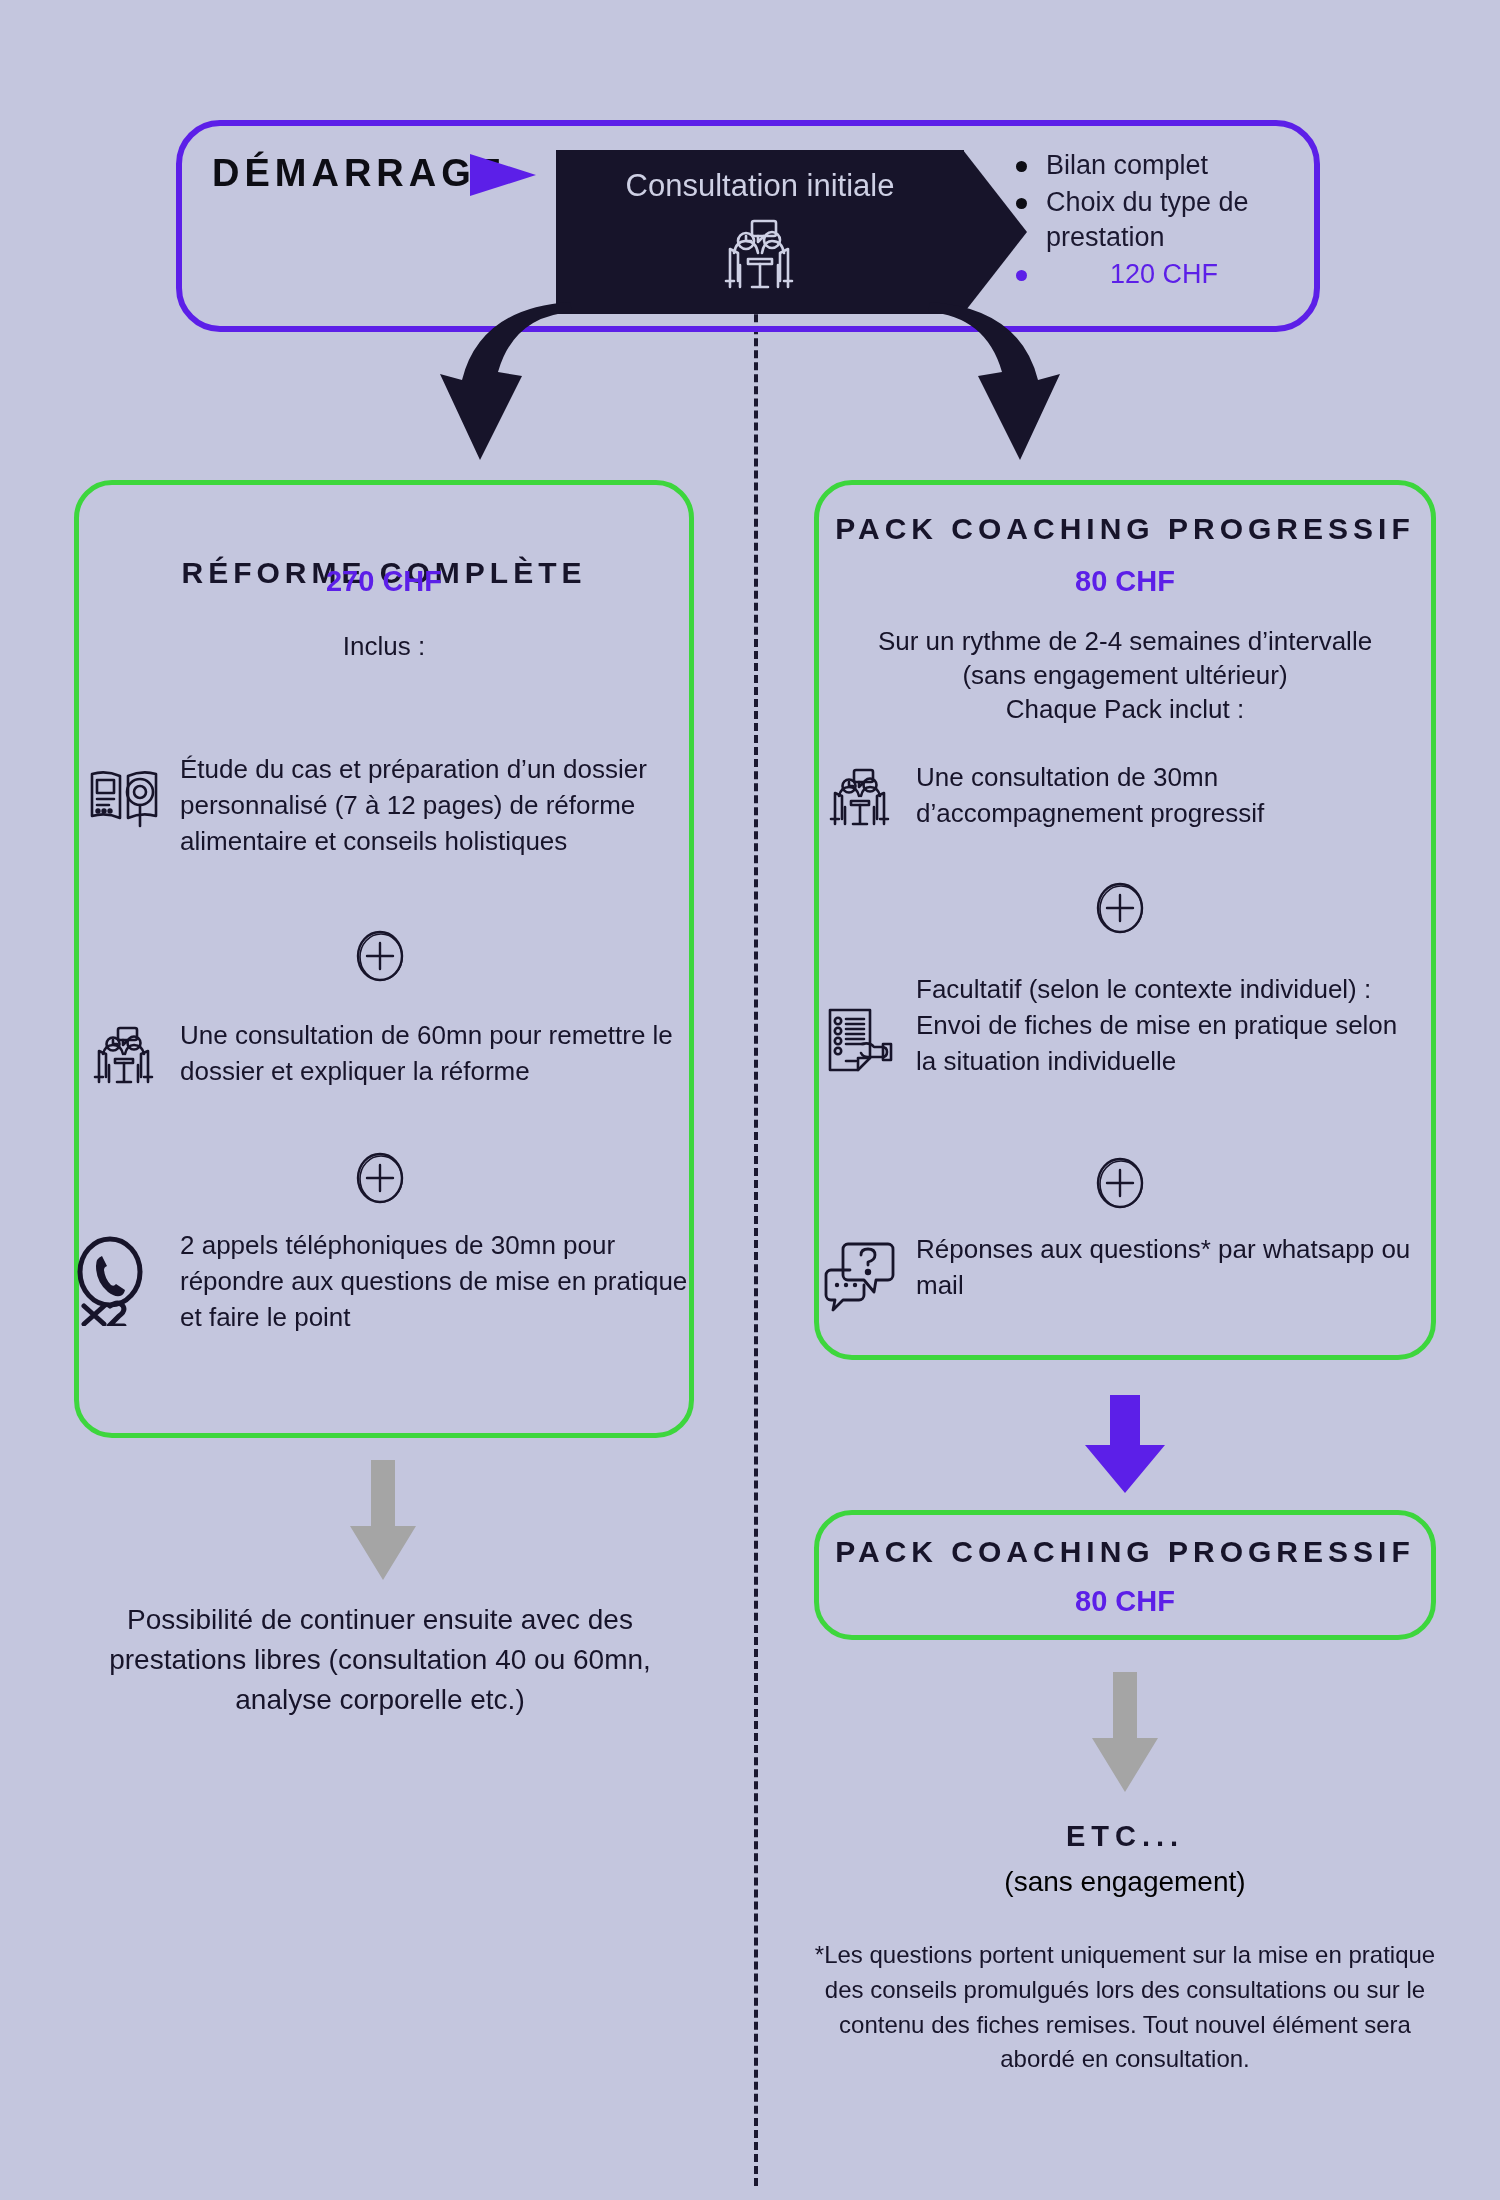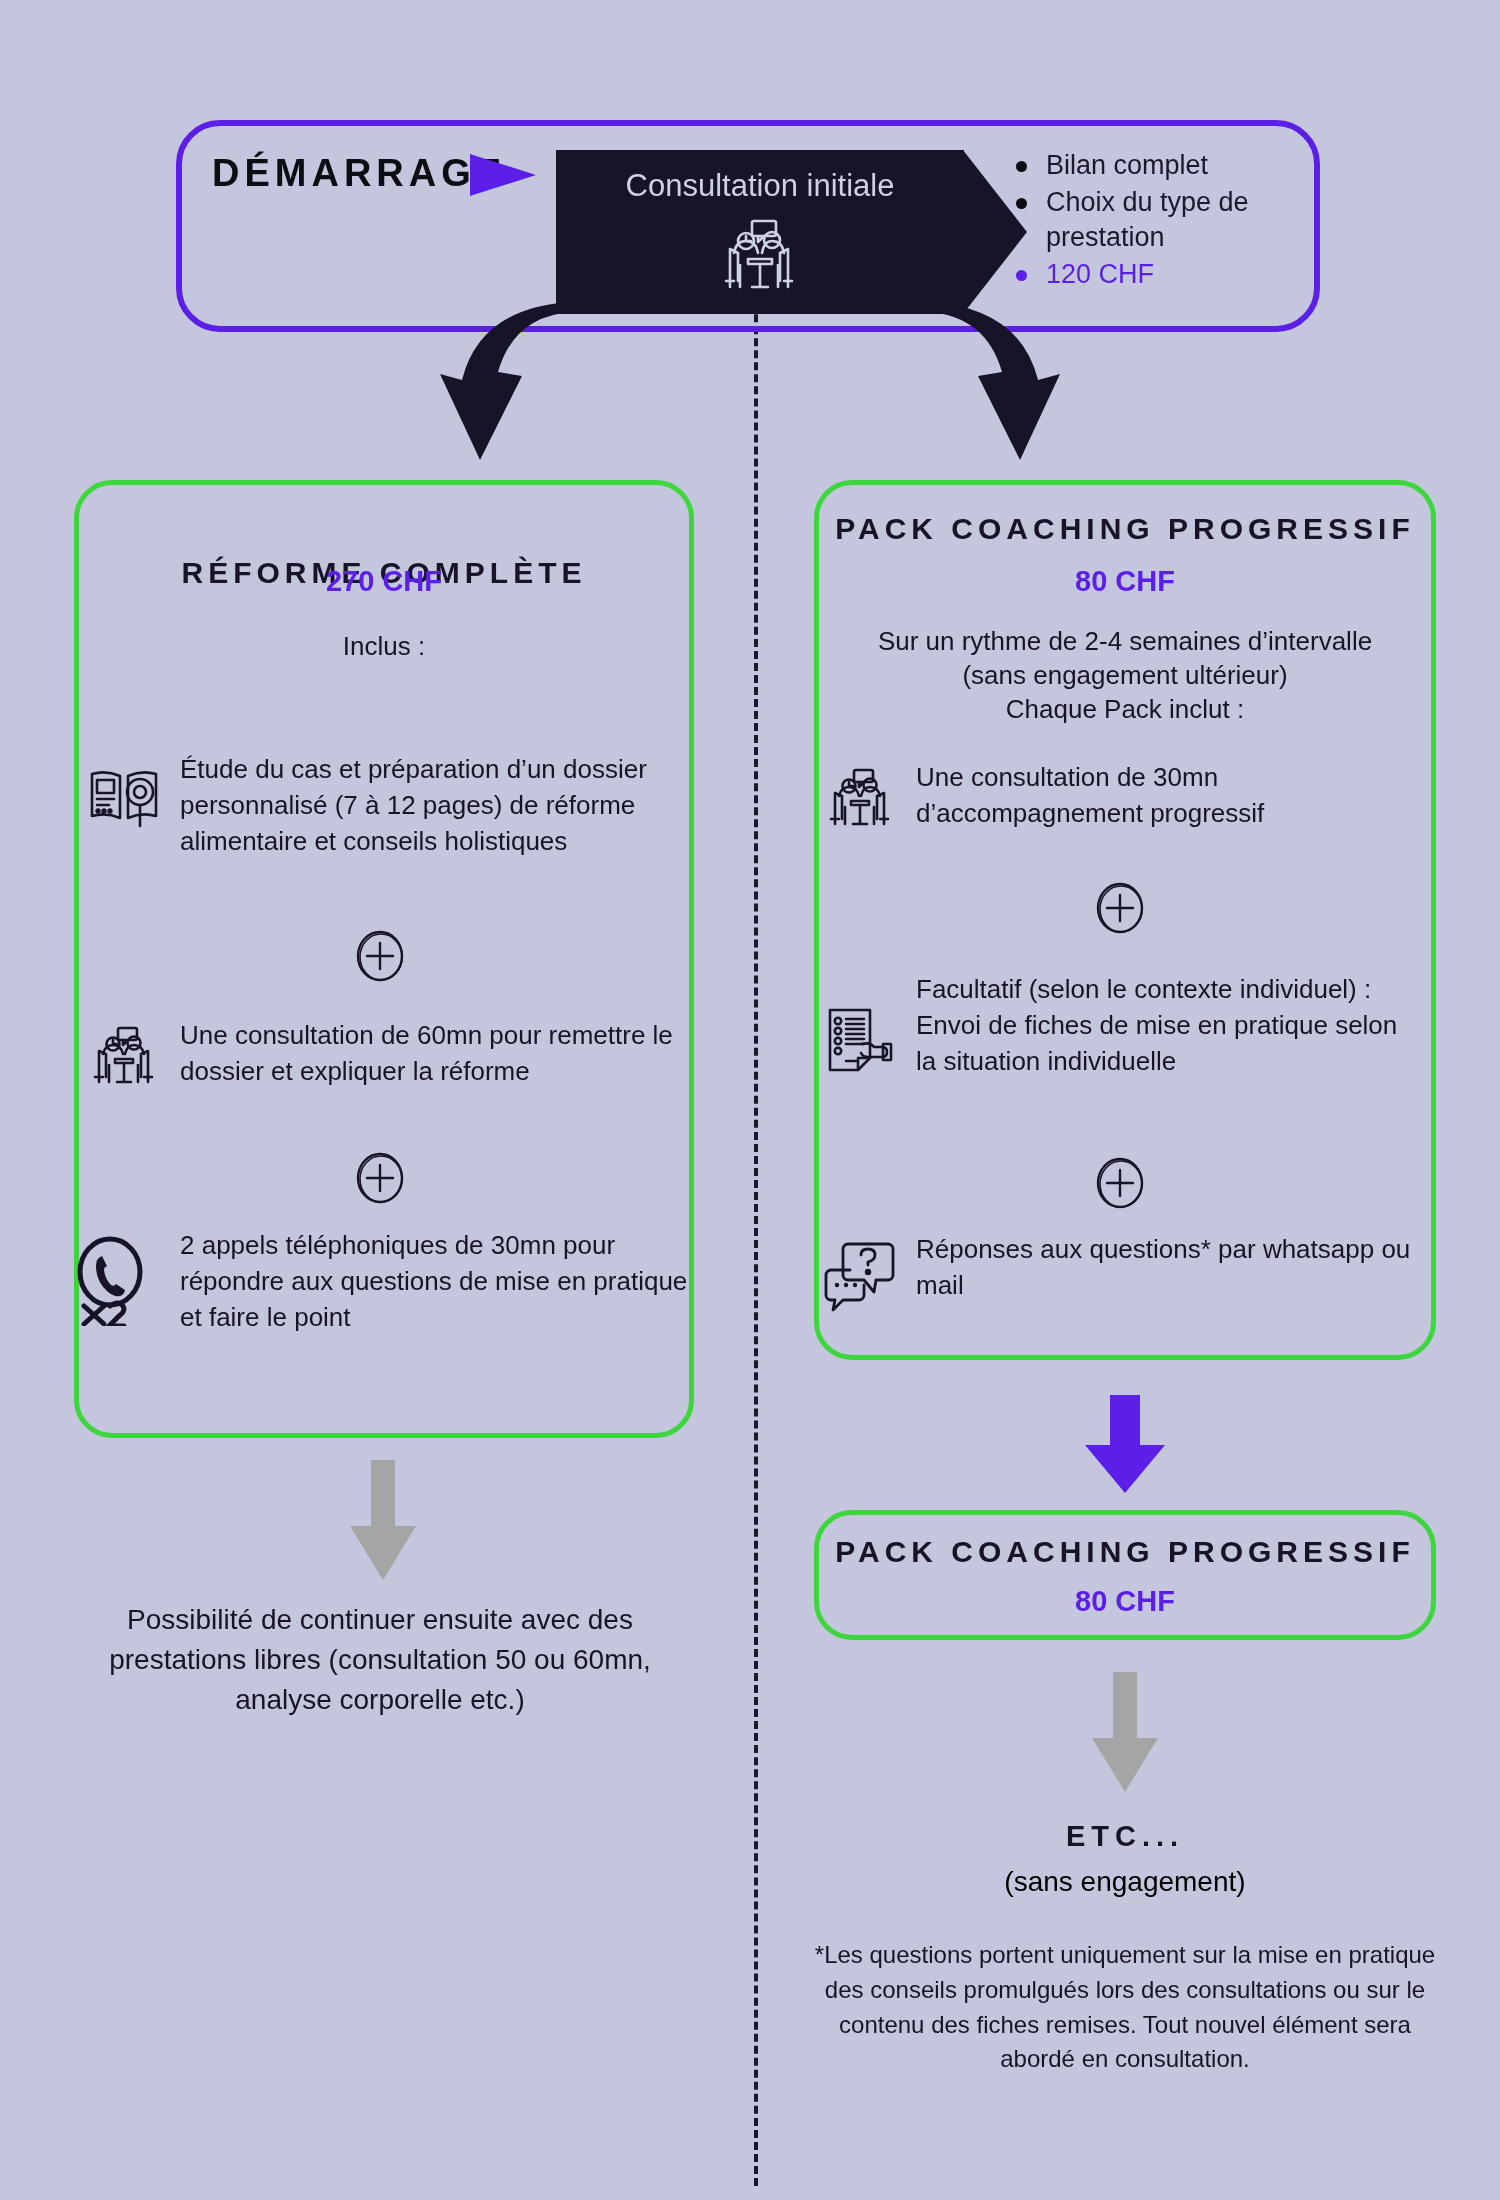--- a/index.html
+++ b/index.html
@@ -106,21 +106,21 @@
   }
   #start-bullets .bl::before {
     content: "";
     position: absolute;
     left: 4px;
     top: 13px;
     width: 11px; height: 11px;
     border-radius: 50%;
     background: #0d0d14;
   }
-  #start-bullets .bl.price { color: #5c1fe8; }
+  #start-bullets .bl.price { color: #5c1fe8; text-align: center; }
   #start-bullets .bl.price::before { background: #5c1fe8; }
 
   
   #split-arrows {
     left: 330px;
     top: 300px;
     width: 840px;
     height: 180px;
   }
 
@@ -360,21 +360,21 @@
       <path d="M14 72 L34 90 M34 72 L14 90" stroke="#17142a" stroke-width="5" stroke-linecap="round" fill="none"></path>
       <path d="M40 72 q8 -6 13 0 q3 5 -4 10 l-10 10 h15" stroke="#17142a" stroke-width="5" fill="none" stroke-linecap="round" stroke-linejoin="round"></path>
     </svg>
     <div class="ftext">2 appels téléphoniques de 30mn pour répondre aux questions de mise en pratique et faire le point</div>
   </div>
 
   <svg class="abs grey-arrow" id="arrow-grey-left" viewBox="0 0 74 122">
     <path d="M25 0 h24 v66 h21 L37 120 L4 66 h21 z" fill="#a5a5a5"></path>
   </svg>
 
-  <div class="abs" id="left-outro">Possibilité de continuer ensuite avec des prestations libres (consultation 50 ou 60mn, analyse corporelle etc.)</div>
+  <div class="abs" id="left-outro">Possibilité de continuer ensuite avec des prestations libres (consultation 40 ou 60mn, analyse corporelle etc.)</div>
 
   <div class="abs green-card" id="card-pack"></div>
   <div class="abs card-title" id="t-pack">PACK COACHING PROGRESSIF</div>
   <div class="abs card-price" id="p-pack">80 CHF</div>
   <div class="abs card-sub" id="s-pack">
     <div>Sur un rythme de 2-4 semaines d’intervalle</div>
     <div>(sans engagement ultérieur)</div>
     <div>Chaque Pack inclut :</div>
   </div>
 

